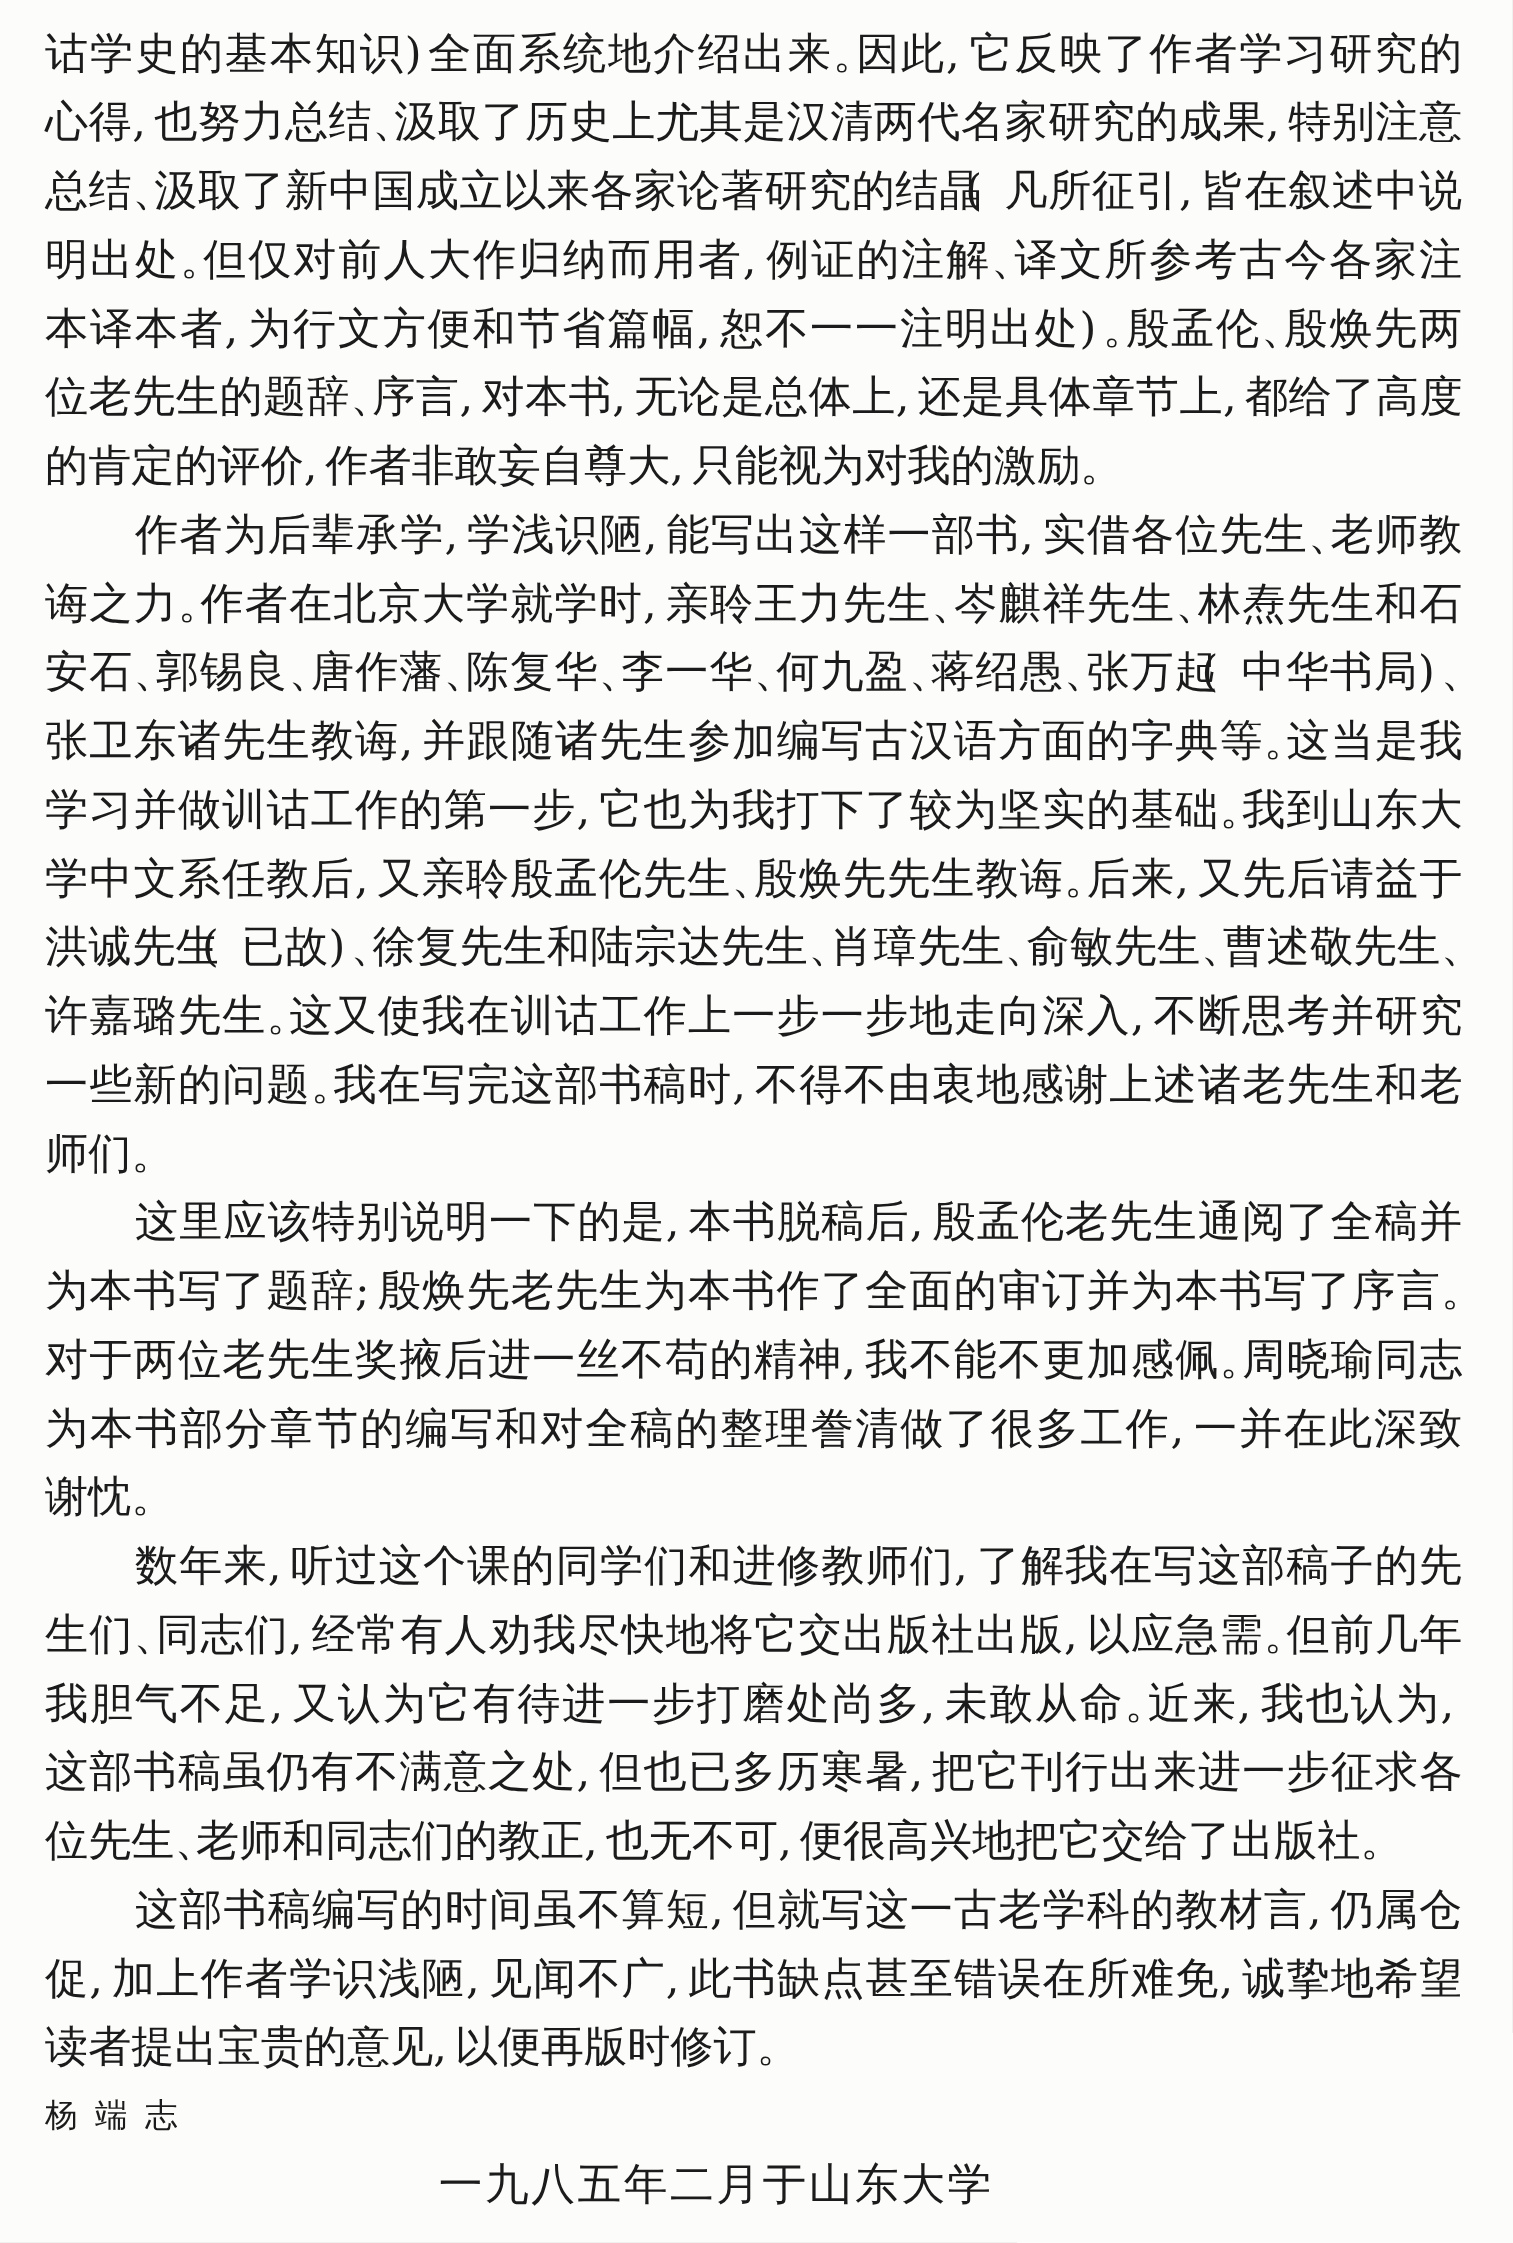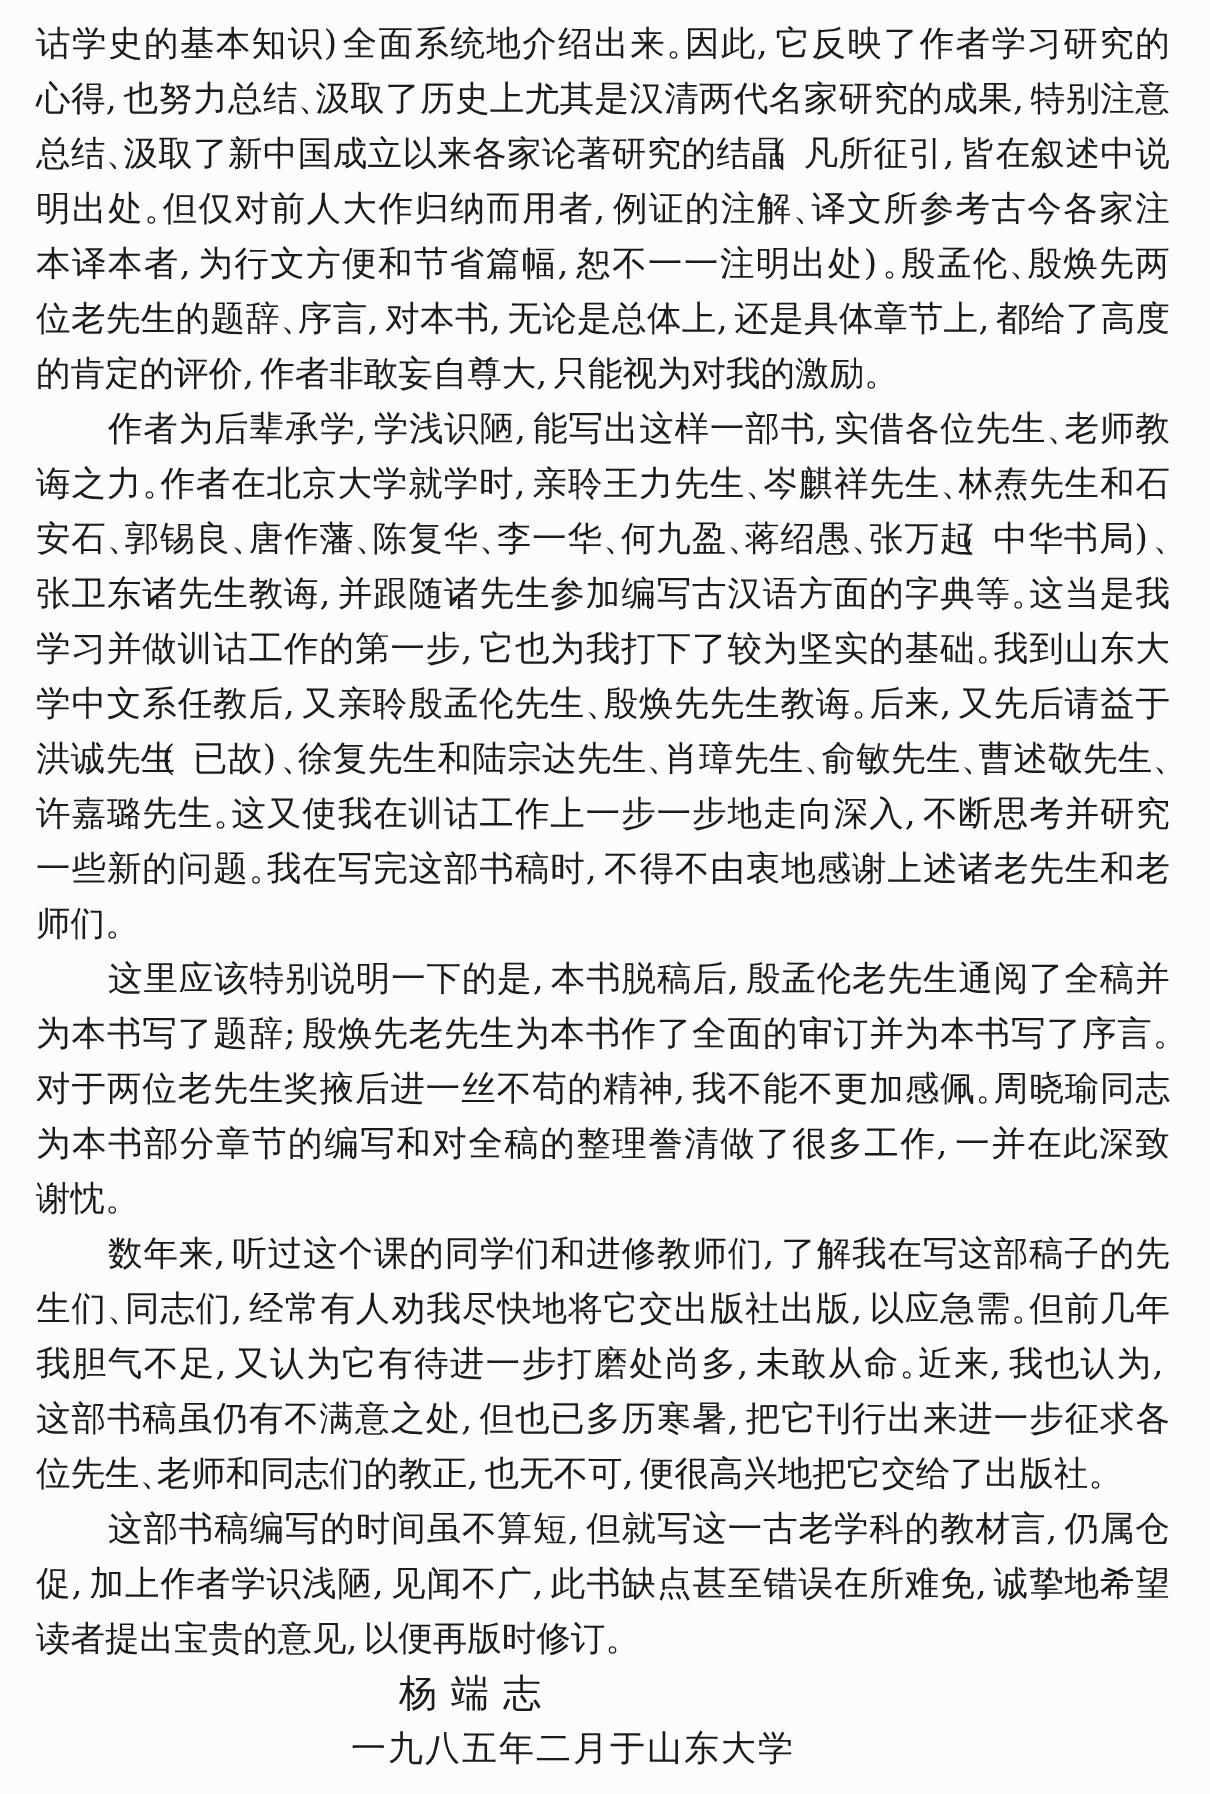--- a/index.html
+++ b/index.html
@@ -44,23 +44,23 @@
   .line span.pu {
     width: 0.5em;
     overflow: visible;
   }
   .line span.pu.open {
     text-indent: -0.4em;
   }
   .sig-line {
     height: 55px;
     line-height: 55px;
-    text-align: center;
+    text-align: left;
     padding-right: 252px;
-    font-size: 38px;
+    font-size: 26px;
     letter-spacing: 14px;
   }
   .date-line {
     height: 55px;
     line-height: 55px;
     text-align: center;
     padding-right: 60px;
     font-size: 35px;
     letter-spacing: 2px;
   }

